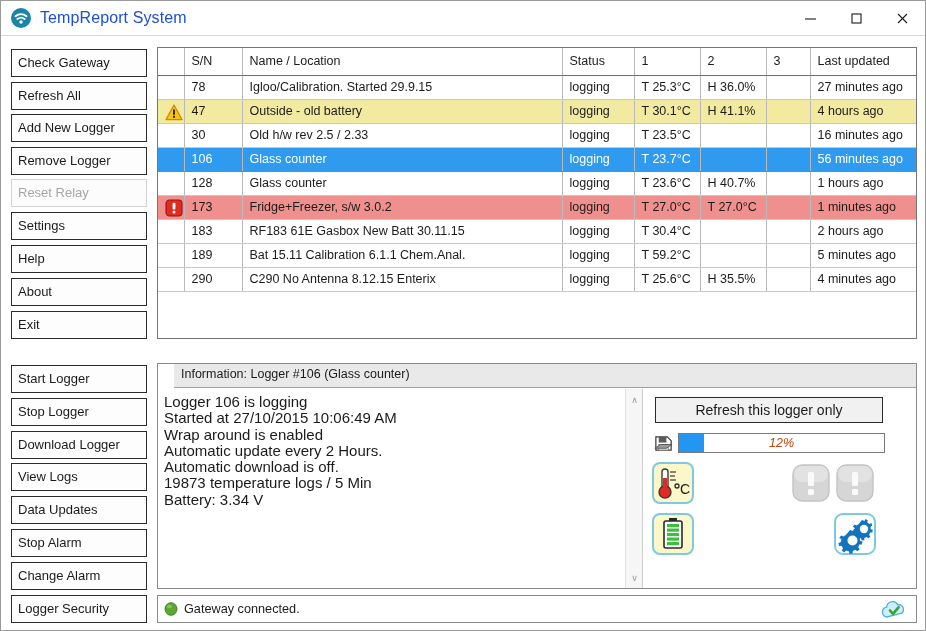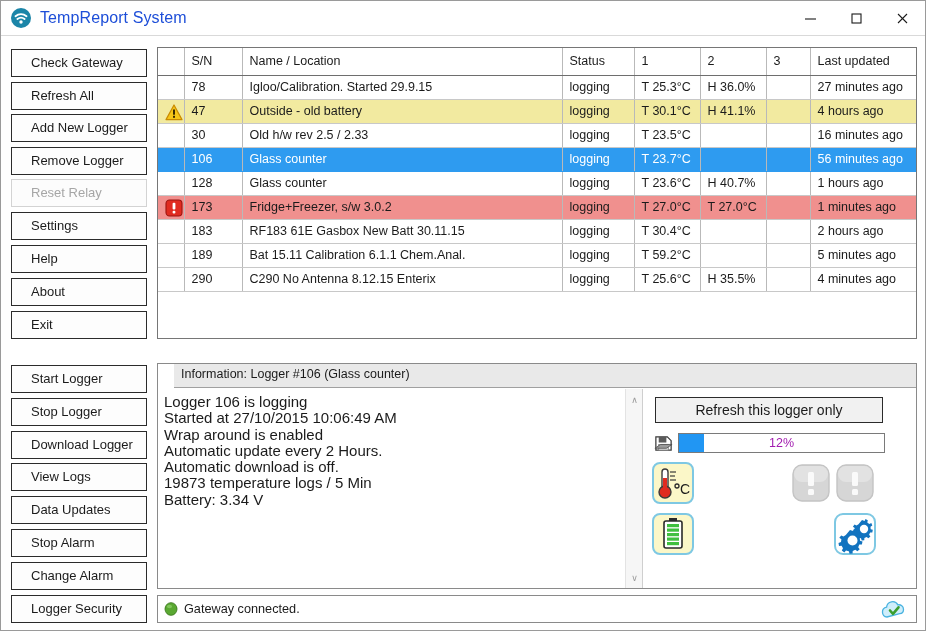--- a/index.html
+++ b/index.html
@@ -41,21 +41,21 @@
 
   
   .sidebtn {
     position: absolute;
     left: 10px; width: 136px; height: 28px;
     background: #fdfdfd;
     border: 1.6px solid #2b2b2b;
     font-size: 13px;
     color: #1b1b1b;
     text-align: left;
-    padding-left: 19px;
+    padding-left: 6px;
     line-height: 24px;
     font-family: "Liberation Sans", sans-serif;
   }
   .sidebtn.disabled {
     border: 1px solid #d3d3d3;
     color: #a6a6a6;
     background: #fcfcfc;
   }
 
   
@@ -189,21 +189,21 @@
     background: #ffffff;
     overflow: hidden;
   }
   #progfill {
     position: absolute; left: 0; top: 0; bottom: 0;
     background: #2196f3;
   }
   #progtext {
     position: absolute; inset: 0;
     display: flex; align-items: center; justify-content: center;
-    font-size: 12.5px; color: #a21caf;
+    font-size: 12.5px; color: #c2410c; font-style: italic;
   }
   .iconbox {
     position: absolute;
     width: 44px; height: 44px;
   }
   #ic-temp   { left: 8px;  top: 72px; }
   #ic-batt   { left: 8px;  top: 123px; }
   #ic-alert1 { left: 146px; top: 72px; }
   #ic-alert2 { left: 190px; top: 72px; }
   #ic-gear   { left: 190px; top: 123px; }

